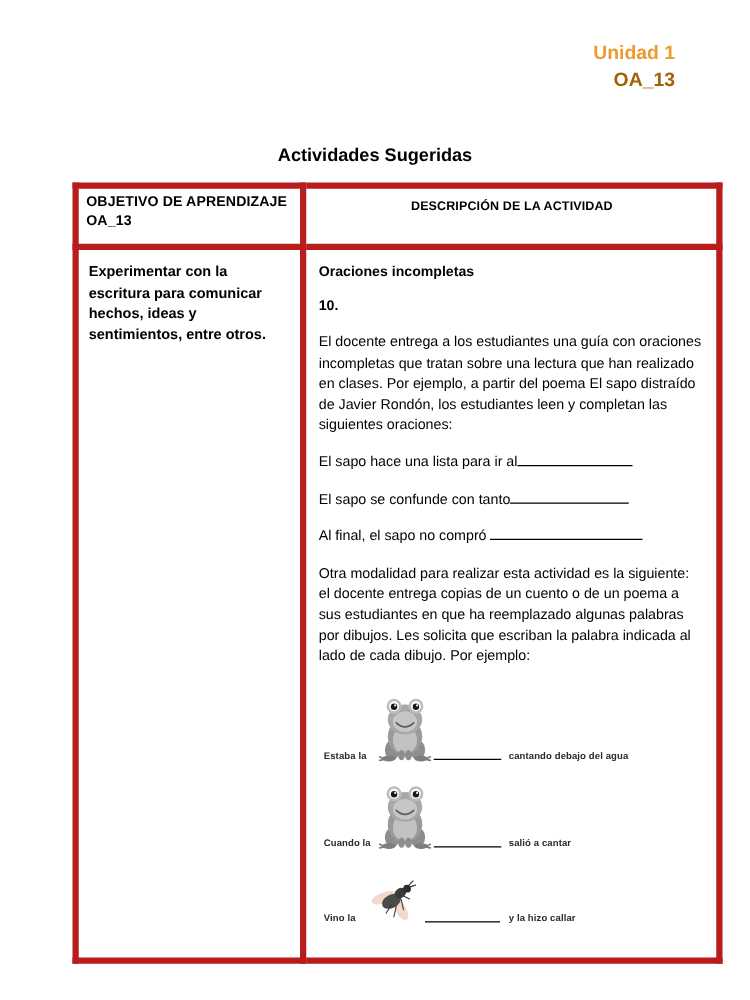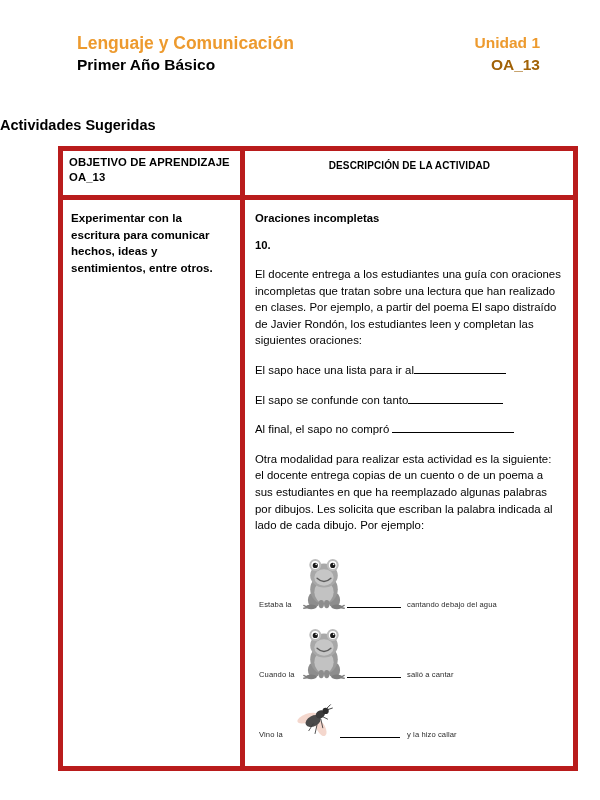--- a/index.html
+++ b/index.html
@@ -65,21 +65,21 @@
     line-height: 21px;
     white-space: nowrap;
   }
 
   
   .section-title {
     position: absolute;
     left: 0;
     top: 117px;
     width: 600px;
-    text-align: left;
+    text-align: center;
     font-size: 14.5px;
     font-weight: bold;
     color: #000000;
   }
 
   
   .tbl {
     position: absolute;
     left: 58px;
     top: 146px;
@@ -162,20 +162,21 @@
   .bl-3 { width: 122px; }
 
   
   .pic-rows {
     margin-top: 16px;
     position: relative;
   }
   .pic-row {
     position: relative;
     height: 70px;
+    font-weight: bold;
   }
   .pic-row.last { height: 60px; }
   .pic-label {
     position: absolute;
     left: 4px;
     bottom: 11px;
     font-size: 7.6px;
     color: #2b2b2b;
     letter-spacing: 0.1px;
     white-space: nowrap;
@@ -213,24 +214,20 @@
     color: #2b2b2b;
     letter-spacing: 0.1px;
     white-space: nowrap;
   }
   .pic-tail.fly-tail { left: 152px; }
 </style>
 </head>
 <body>
 
 <div class="doc-header">
-  <div class="hdr-left">
-    <div class="hdr-title">Lenguaje y Comunicación</div>
-    <div class="hdr-sub">Primer Año Básico</div>
-  </div>
   <div class="hdr-right">
     <div class="hdr-unit">Unidad 1</div>
     <div class="hdr-oa">OA_13</div>
   </div>
 </div>
 
 <div class="section-title">Actividades Sugeridas</div>
 
 <table class="tbl">
   <tbody>

